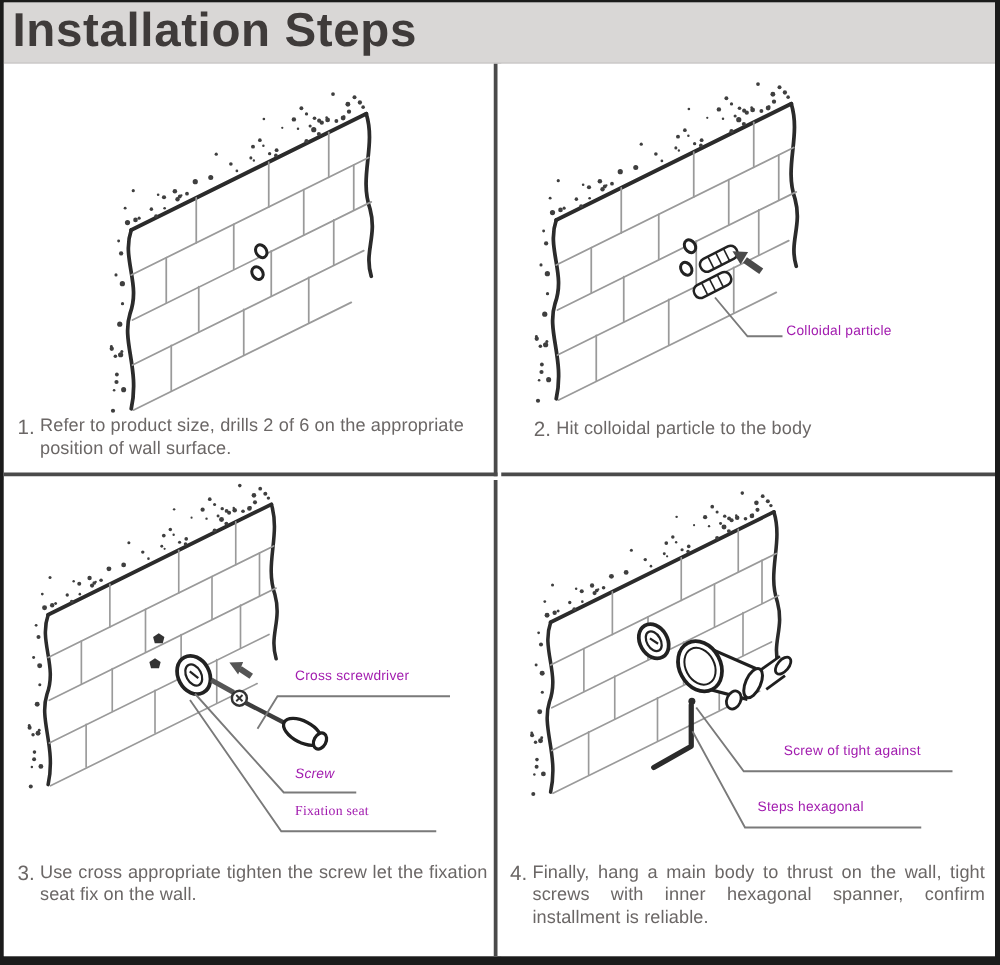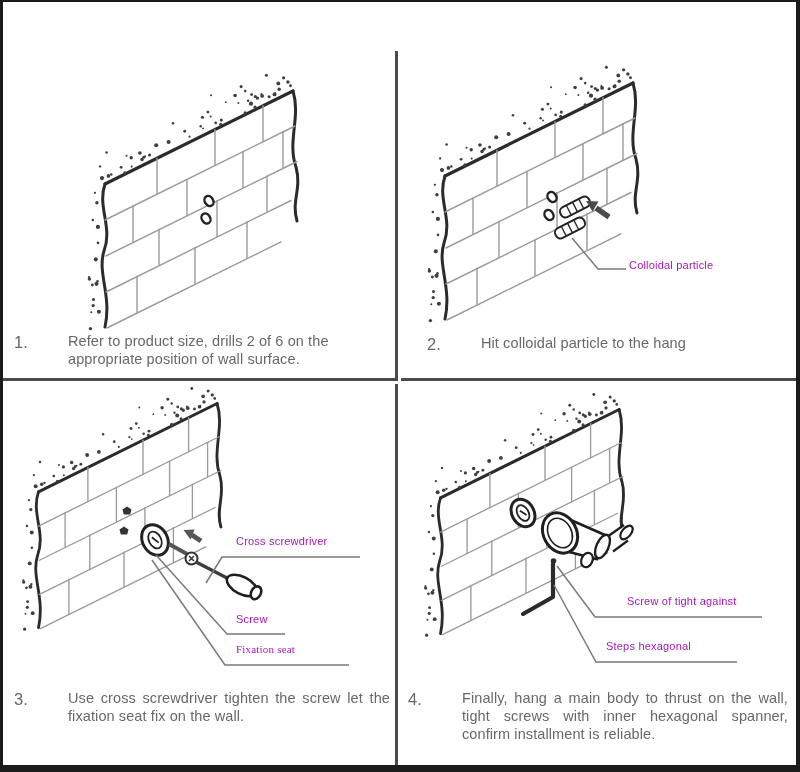--- a/index.html
+++ b/index.html
@@ -15,21 +15,21 @@
   .quads{position:absolute;left:0;top:49px;right:0;bottom:0;}
   .quad{position:absolute;box-sizing:border-box;background:#fff;}
   .q1{left:0;top:0;width:395px;height:330px;border-right:3px solid #4a4a4a;border-bottom:3px solid #4a4a4a;}
   .q2{left:398px;top:0;right:0;height:330px;border-bottom:3px solid #4a4a4a;}
   .q3{left:0;top:333px;width:395px;bottom:0;border-right:3px solid #4a4a4a;padding-left:24px;}
   .q4{left:398px;top:333px;right:0;bottom:0;}
   .illus{position:absolute;left:0;top:0;}
   .lbl{position:absolute;font-size:11px;color:#a21caf;white-space:nowrap;letter-spacing:.2px;}
   .cap{position:absolute;display:flex;color:#6b6766;font-size:14.5px;line-height:1.24;letter-spacing:.1px;}
   .cap .num{font-size:16.5px;line-height:1.1;margin-right:4px;flex:0 0 auto;}
-  .cap .txt{flex:1 1 auto;margin-left:36px;}
+  .cap .txt{flex:1 1 auto;}
   .cap.justify .txt{text-align:justify;}
   svg line, svg path, svg polyline, svg ellipse, svg circle{vector-effect:none;}
 </style>
 </head>
 <body>
 
 <svg width="0" height="0" style="position:absolute" aria-hidden="true">
   <defs>
       <g id="wall">
         <path d="M10,103 L198,10 L206,140 L200,155 L14,248 Z" fill="#fff" stroke="none"></path>
@@ -120,20 +120,23 @@
         <circle cx="2.9" cy="145.9" r="2.10" fill="#3f3f3f"></circle>
         <circle cx="-4.6" cy="247.6" r="1.69" fill="#3f3f3f"></circle>
         <circle cx="2.5" cy="200.2" r="1.22" fill="#3f3f3f"></circle>
         <circle cx="-5.9" cy="196.1" r="1.14" fill="#3f3f3f"></circle>
       </g>
     </defs>
 </svg>
 
 <div class="page">
 
+  <div class="titlebar">
+    <h1>Installation Steps</h1>
+  </div>
 
   <div class="quads">
 
     <section class="quad q1">
       <svg class="illus" width="392" height="327">
         <use href="#wall" transform="translate(92,30)"></use>
         <g>
           <ellipse cx="206" cy="150" rx="4.2" ry="5.4" transform="rotate(-32 206 150)" fill="#fff" stroke="#222" stroke-width="2.4"></ellipse>
           <ellipse cx="203" cy="167.5" rx="4.2" ry="5.4" transform="rotate(-32 203 167.5)" fill="#fff" stroke="#222" stroke-width="2.4"></ellipse>
         </g>
@@ -167,21 +170,21 @@
         </g>
         <g>
           <line x1="195" y1="157" x2="208" y2="166" stroke="#4a4a4a" stroke-width="5.5"></line>
           <polygon points="185,150 197.5,150.5 191.5,160.5" fill="#4a4a4a"></polygon>
         </g>
         <polyline points="171,187 197,218 225,218" fill="none" stroke="#7a7a7a" stroke-width="1.5"></polyline>
       </svg>
       <div class="lbl" style="left:228px;top:208px;">Colloidal particle</div>
       <div class="cap" style="left:26px;top:284px;white-space:nowrap;">
         <span class="num">2.</span>
-        <span class="txt">Hit colloidal particle to the hang</span>
+        <span class="txt">Hit colloidal particle to the body</span>
       </div>
     </section>
 
     <section class="quad q3">
       <svg class="illus" width="392" height="378">
         <use href="#wall" transform="translate(26,10) scale(0.95)"></use>
         <g>
           <path d="M124,122.5 l4.5,3 l-1.3,5 l-6.4,0 l-1.3,-5 z" fill="#333"></path>
           <path d="M121,142.5 l4.5,3 l-1.3,5 l-6.4,0 l-1.3,-5 z" fill="#333"></path>
         </g>
@@ -202,25 +205,25 @@
         <g>
           <line x1="193" y1="178" x2="224" y2="194" stroke="#3d3d3d" stroke-width="3.5"></line>
           <ellipse cx="239" cy="201.5" rx="16.5" ry="8.5" transform="rotate(27.5 239 201.5)" fill="#fff" stroke="#1f1f1f" stroke-width="2.6"></ellipse>
           <ellipse cx="253" cy="208.8" rx="4.8" ry="6.8" transform="rotate(27.5 253 208.8)" fill="#fff" stroke="#1f1f1f" stroke-width="2.6"></ellipse>
         </g>
         <polyline points="203,199 219,173 357,173" fill="none" stroke="#7a7a7a" stroke-width="1.5"></polyline>
         <polyline points="153,171 224,250 282,250" fill="none" stroke="#7a7a7a" stroke-width="1.5"></polyline>
         <polyline points="149,176 222,281 346,281" fill="none" stroke="#7a7a7a" stroke-width="1.5"></polyline>
       </svg>
       <div class="lbl" style="left:233px;top:151px;">Cross screwdriver</div>
-      <div class="lbl" style="left:233px;top:229px;">Screw</div>
+      <div class="lbl" style="left:233px;top:229px;font-style:italic;">Screw</div>
       <div class="lbl" style="left:233px;top:259px;font-family:Liberation Serif, serif;">Fixation seat</div>
       <div class="cap justify" style="left:11px;top:306px;width:376px;">
         <span class="num">3.</span>
-        <span class="txt">Use cross screwdriver tighten the screw let the fixation seat fix on the wall.</span>
+        <span class="txt">Use cross appropriate tighten the screw let the fixation seat fix on the wall.</span>
       </div>
     </section>
 
     <section class="quad q4">
       <svg class="illus" width="395" height="381">
         <use href="#wall" transform="translate(30,16) scale(0.95)"></use>
         <g transform="translate(122,129) rotate(-30)">
           <ellipse rx="11" ry="14.5" fill="#fff" stroke="#222" stroke-width="3"></ellipse>
           <ellipse rx="5.5" ry="8.5" fill="#fff" stroke="#222" stroke-width="1.8"></ellipse>
           <line x1="-1.5" y1="-3.5" x2="2" y2="3.5" stroke="#222" stroke-width="1.8"></line>

